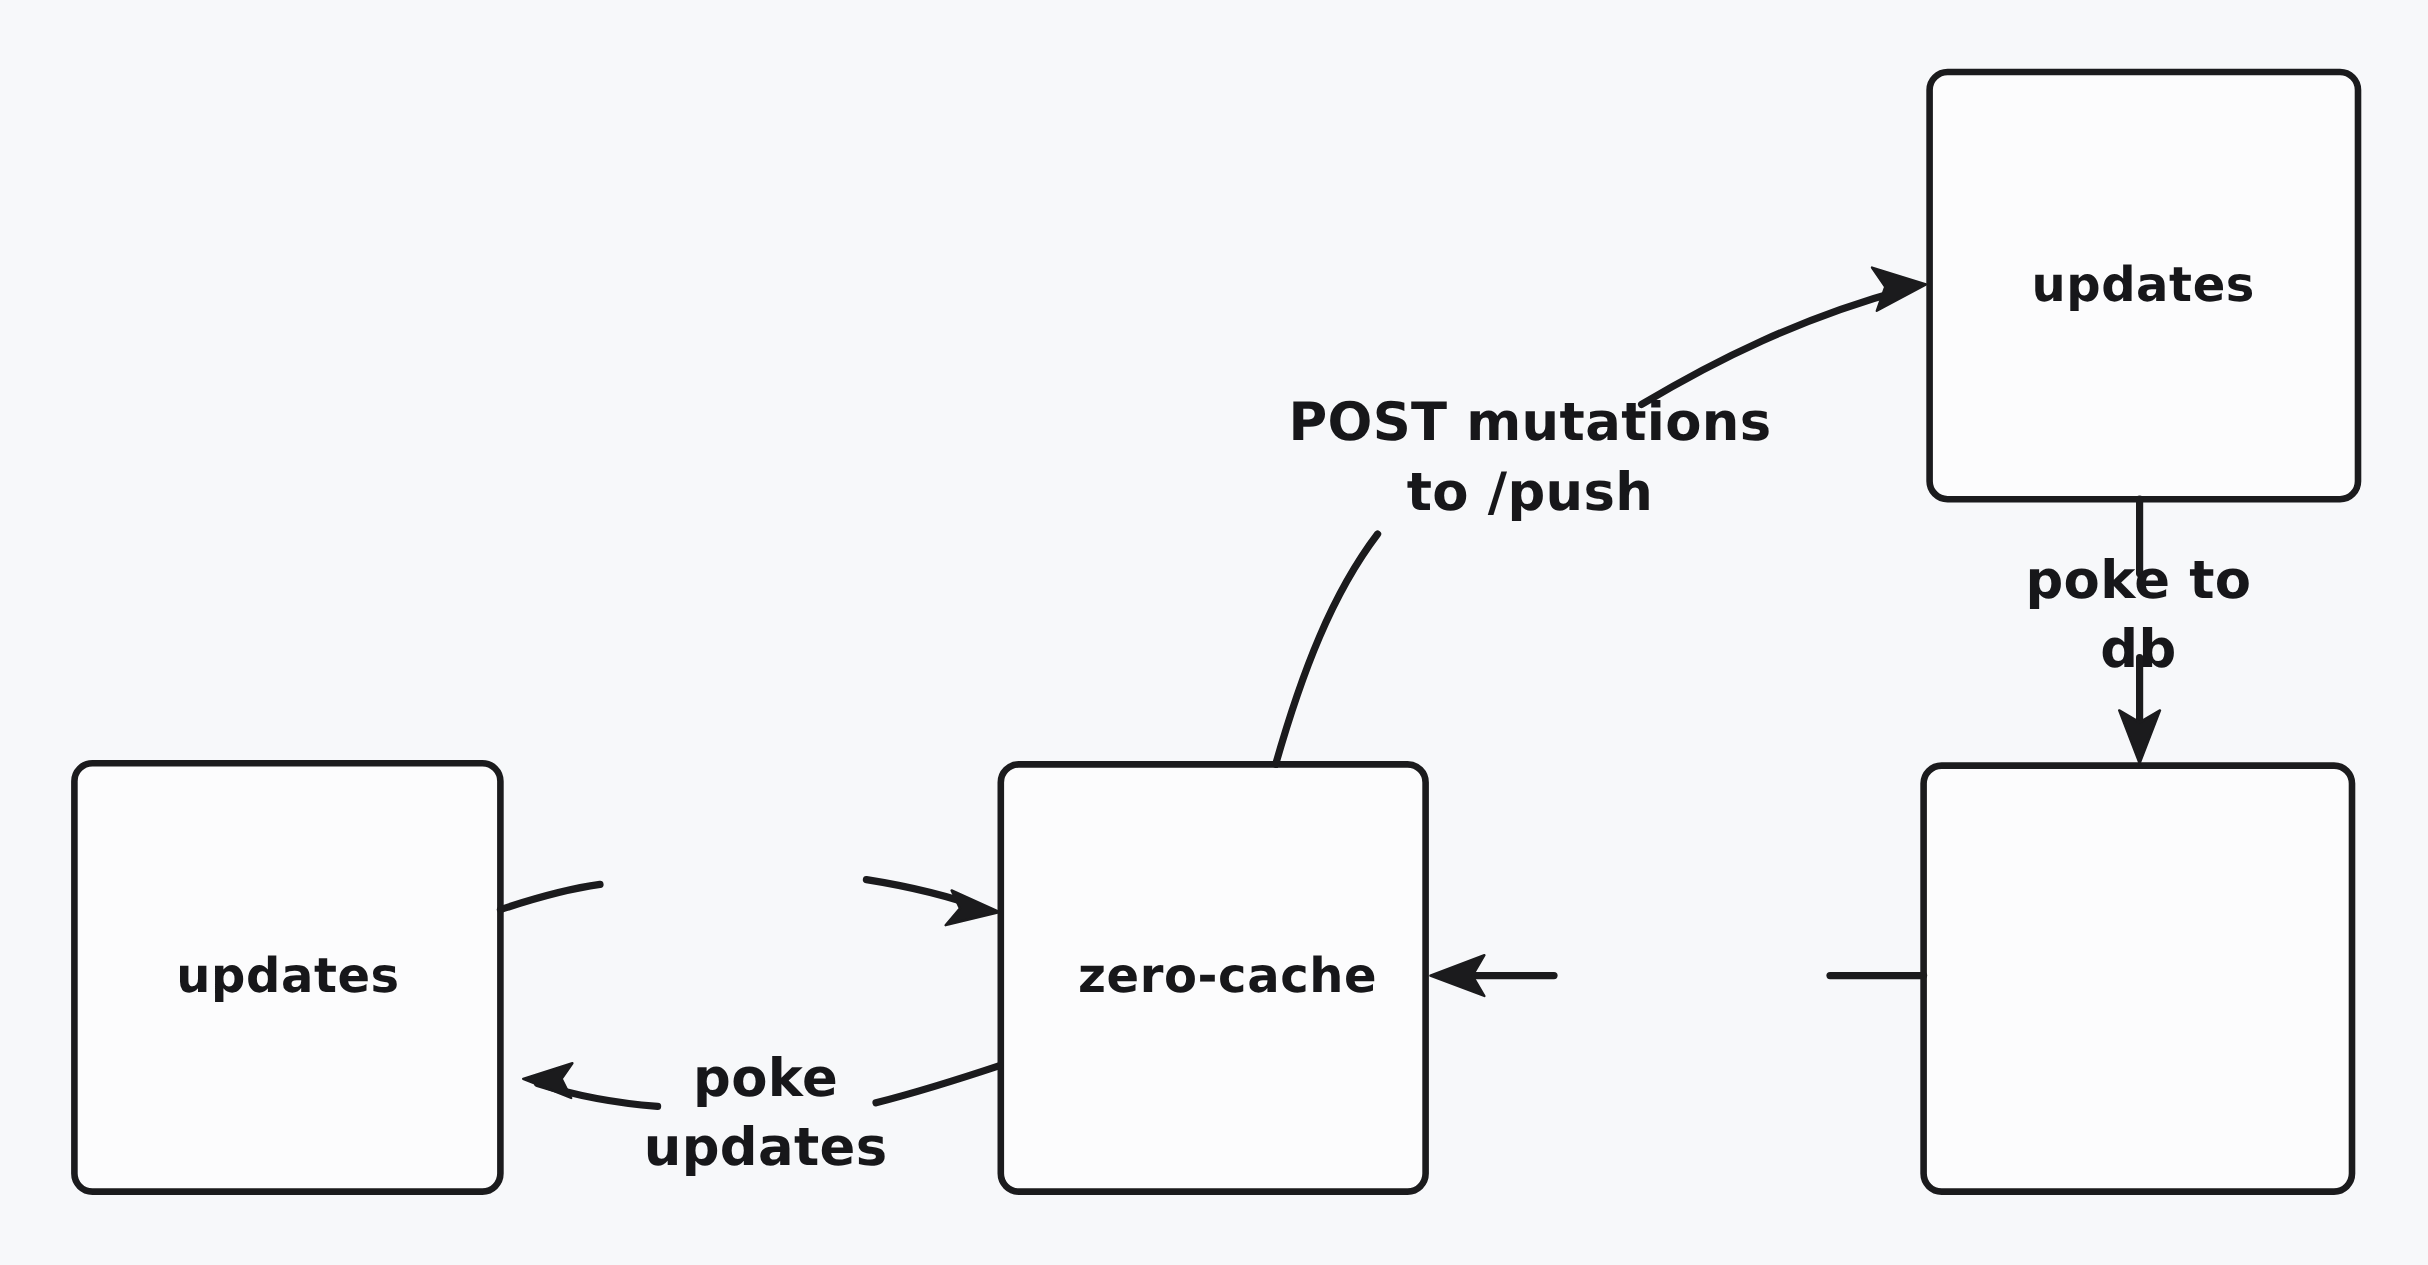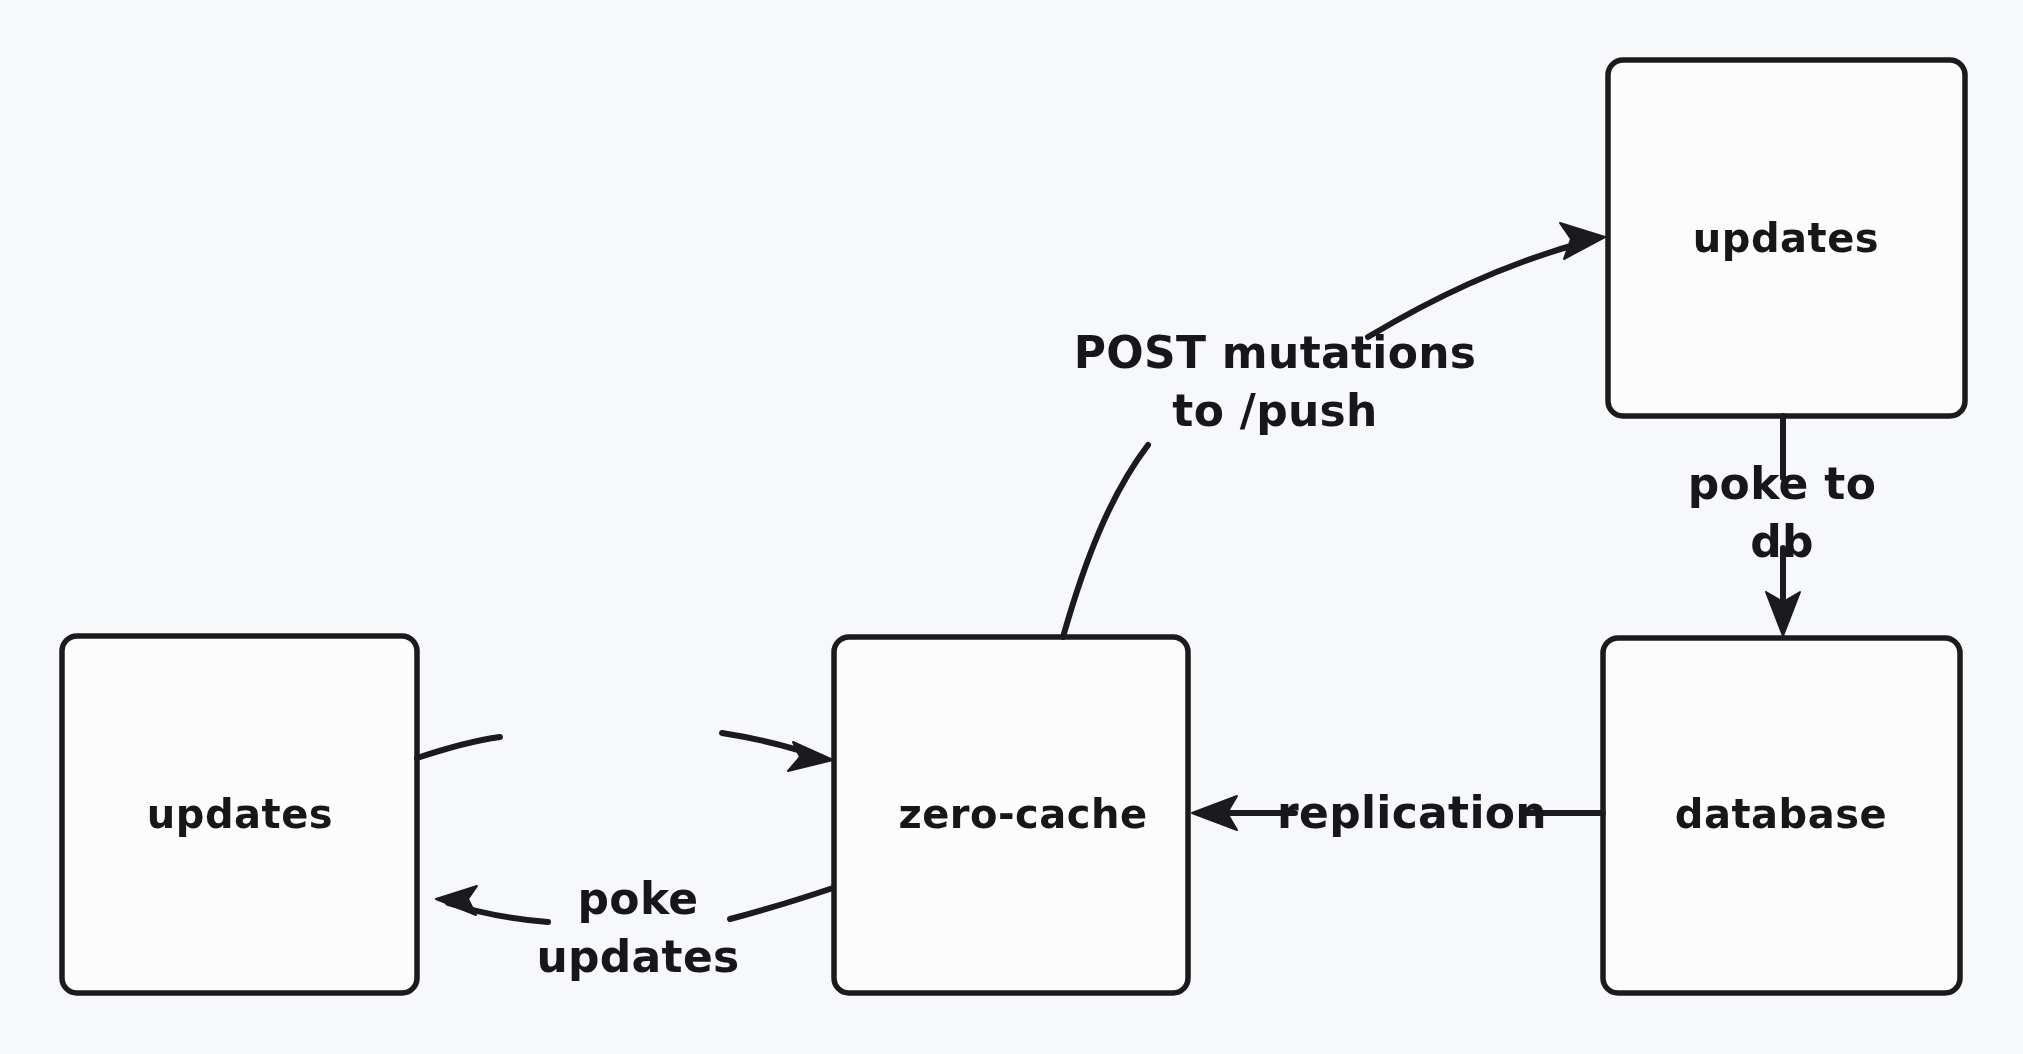--- a/index.html
+++ b/index.html
@@ -119,26 +119,24 @@
     </g>
 
   </svg>
 
   <div class="node-label" style="left:240px; top:814px;">updates</div>
 
   <div class="node-label" style="left:1023px; top:814px;">zero-cache</div>
 
   <div class="node-label" style="left:1786px; top:238px;">updates</div>
 
-  <div class="node-label" style="left:1781px; top:814px;">database</div>
 
 
   <div class="edge-label" style="left:638px; top:928px;">poke
 updates</div>
 
   <div class="edge-label" style="left:1275px; top:382px;">POST mutations
 to /push</div>
 
   <div class="edge-label" style="left:1782px; top:513px;">poke to db</div>
 
-  <div class="edge-label" style="left:1412px; top:813px;">replication</div>
 
 </div>
 
 </body></html>

